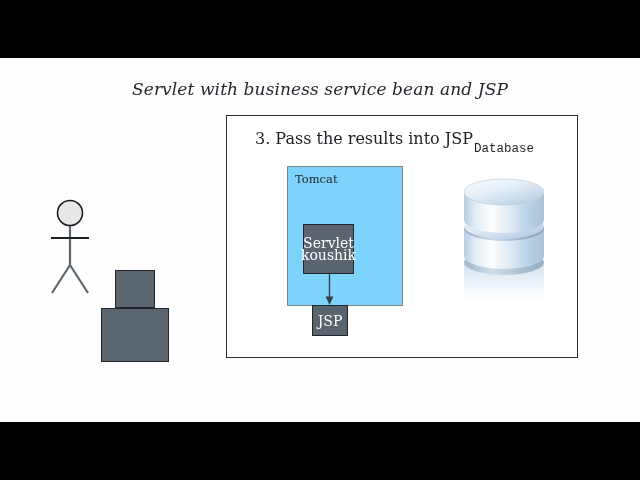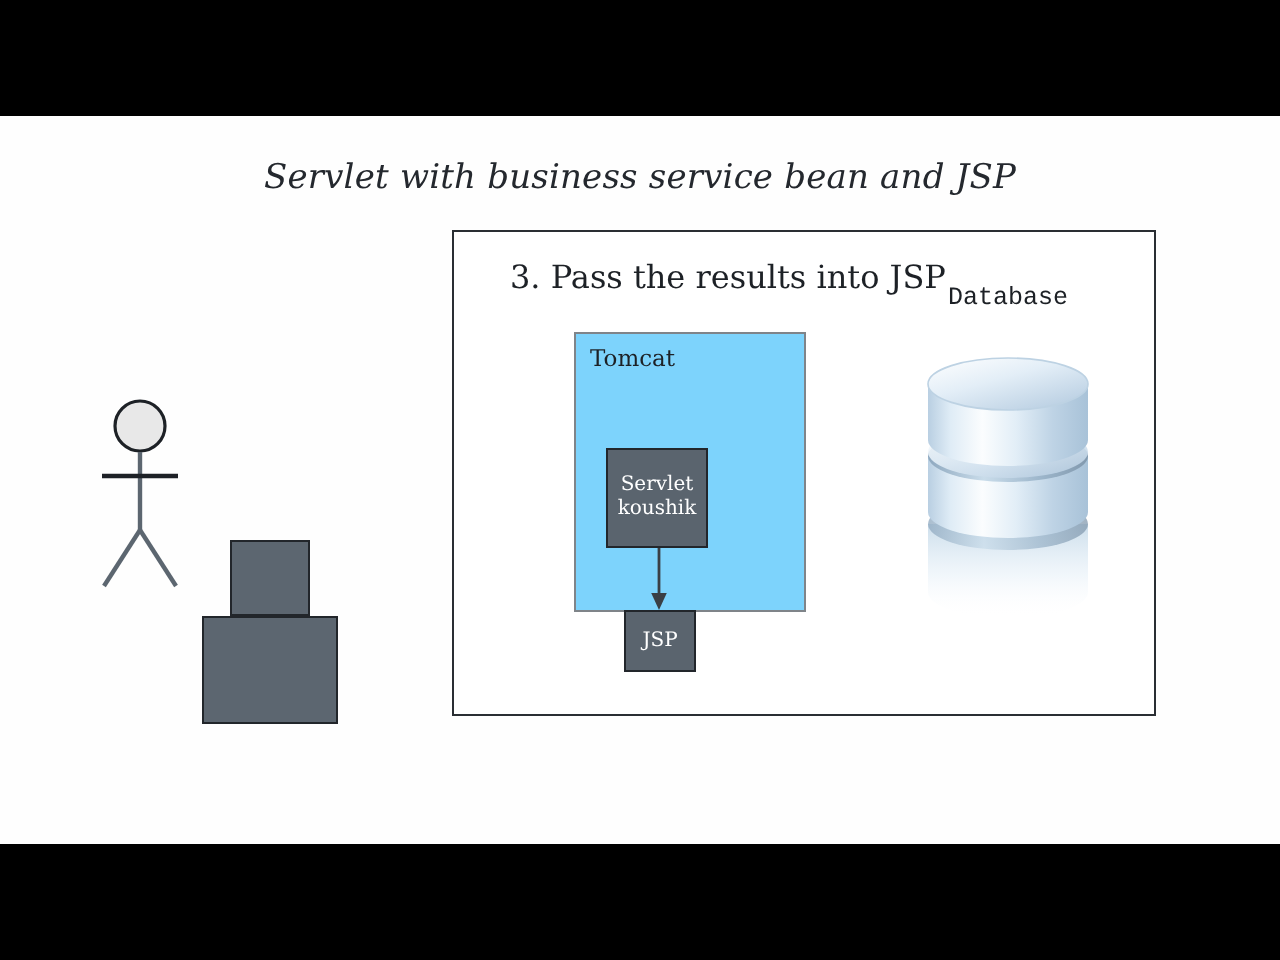--- a/index.html
+++ b/index.html
@@ -152,21 +152,21 @@
     white-space: nowrap;
   }
 
   .process-box {
     position: absolute;
     background: #5a646e;
     border: 1.3px solid #22262b;
     box-sizing: border-box;
     color: #ffffff;
     font-family: "DejaVu Serif", "Liberation Serif", serif;
-    font-size: 10px;
+    font-size: 14px;
     line-height: 12px;
     text-align: center;
     display: flex;
     flex-direction: column;
     align-items: center;
     justify-content: center;
   }
   #servlet-thread-box {
     left: 15px;
     top: 57px;

